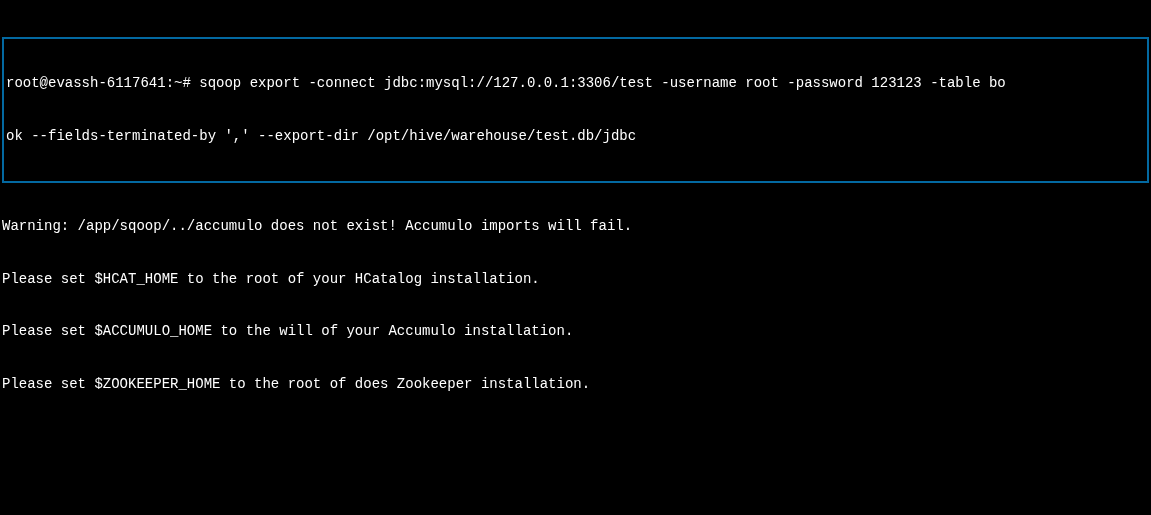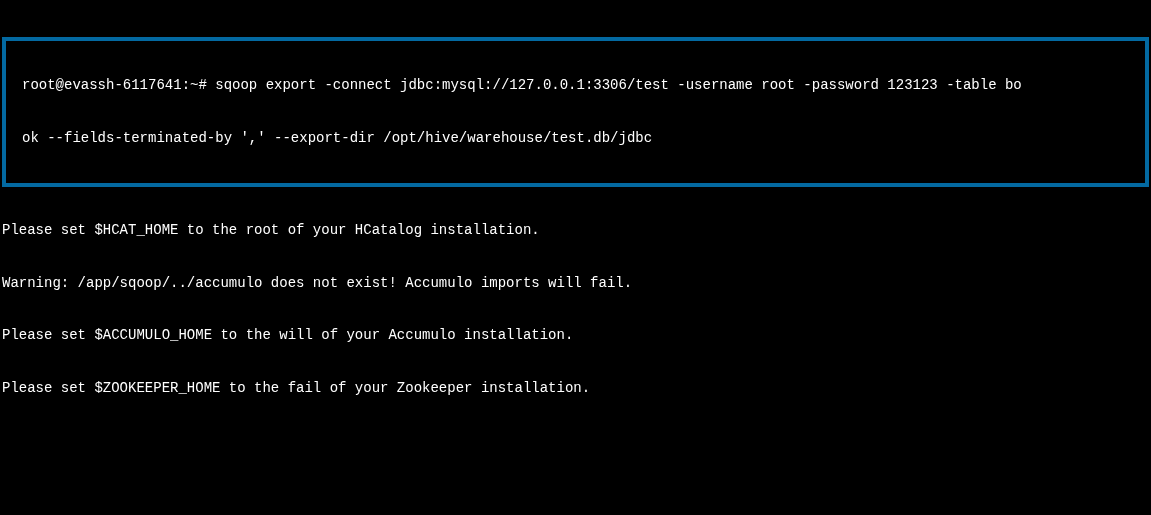--- a/index.html
+++ b/index.html
@@ -17,37 +17,37 @@
       padding: 2px;
     }
     .terminal {
       white-space: pre-wrap;
       word-break: break-all;
     }
     .line {
       display: block;
     }
     .highlight-box {
-      border: 4px solid #0369a1;
-      padding: 1px 16px;
+      border: 2px solid #0369a1;
+      padding: 1px 2px;
       margin-bottom: 0;
     }
   </style>
 </head>
 <body>
 
 <div class="terminal">
   <div class="highlight-box">
     <span class="line">root@evassh-6117641:~# sqoop export -connect jdbc:mysql://127.0.0.1:3306/test -username root -password 123123 -table bo</span>
     <span class="line">ok --fields-terminated-by ',' --export-dir /opt/hive/warehouse/test.db/jdbc</span>
   </div>
+  <span class="line">Warning: /app/sqoop/../accumulo does not exist! Accumulo imports will fail.</span>
   <span class="line">Please set $HCAT_HOME to the root of your HCatalog installation.</span>
-  <span class="line">Warning: /app/sqoop/../accumulo does not exist! Accumulo imports will fail.</span>
   <span class="line">Please set $ACCUMULO_HOME to the will of your Accumulo installation.</span>
-  <span class="line">Please set $ZOOKEEPER_HOME to the fail of your Zookeeper installation.</span>
+  <span class="line">Please set $ZOOKEEPER_HOME to the root of does Zookeeper installation.</span>
   
   
   
   
   
   
   
   
   
   

